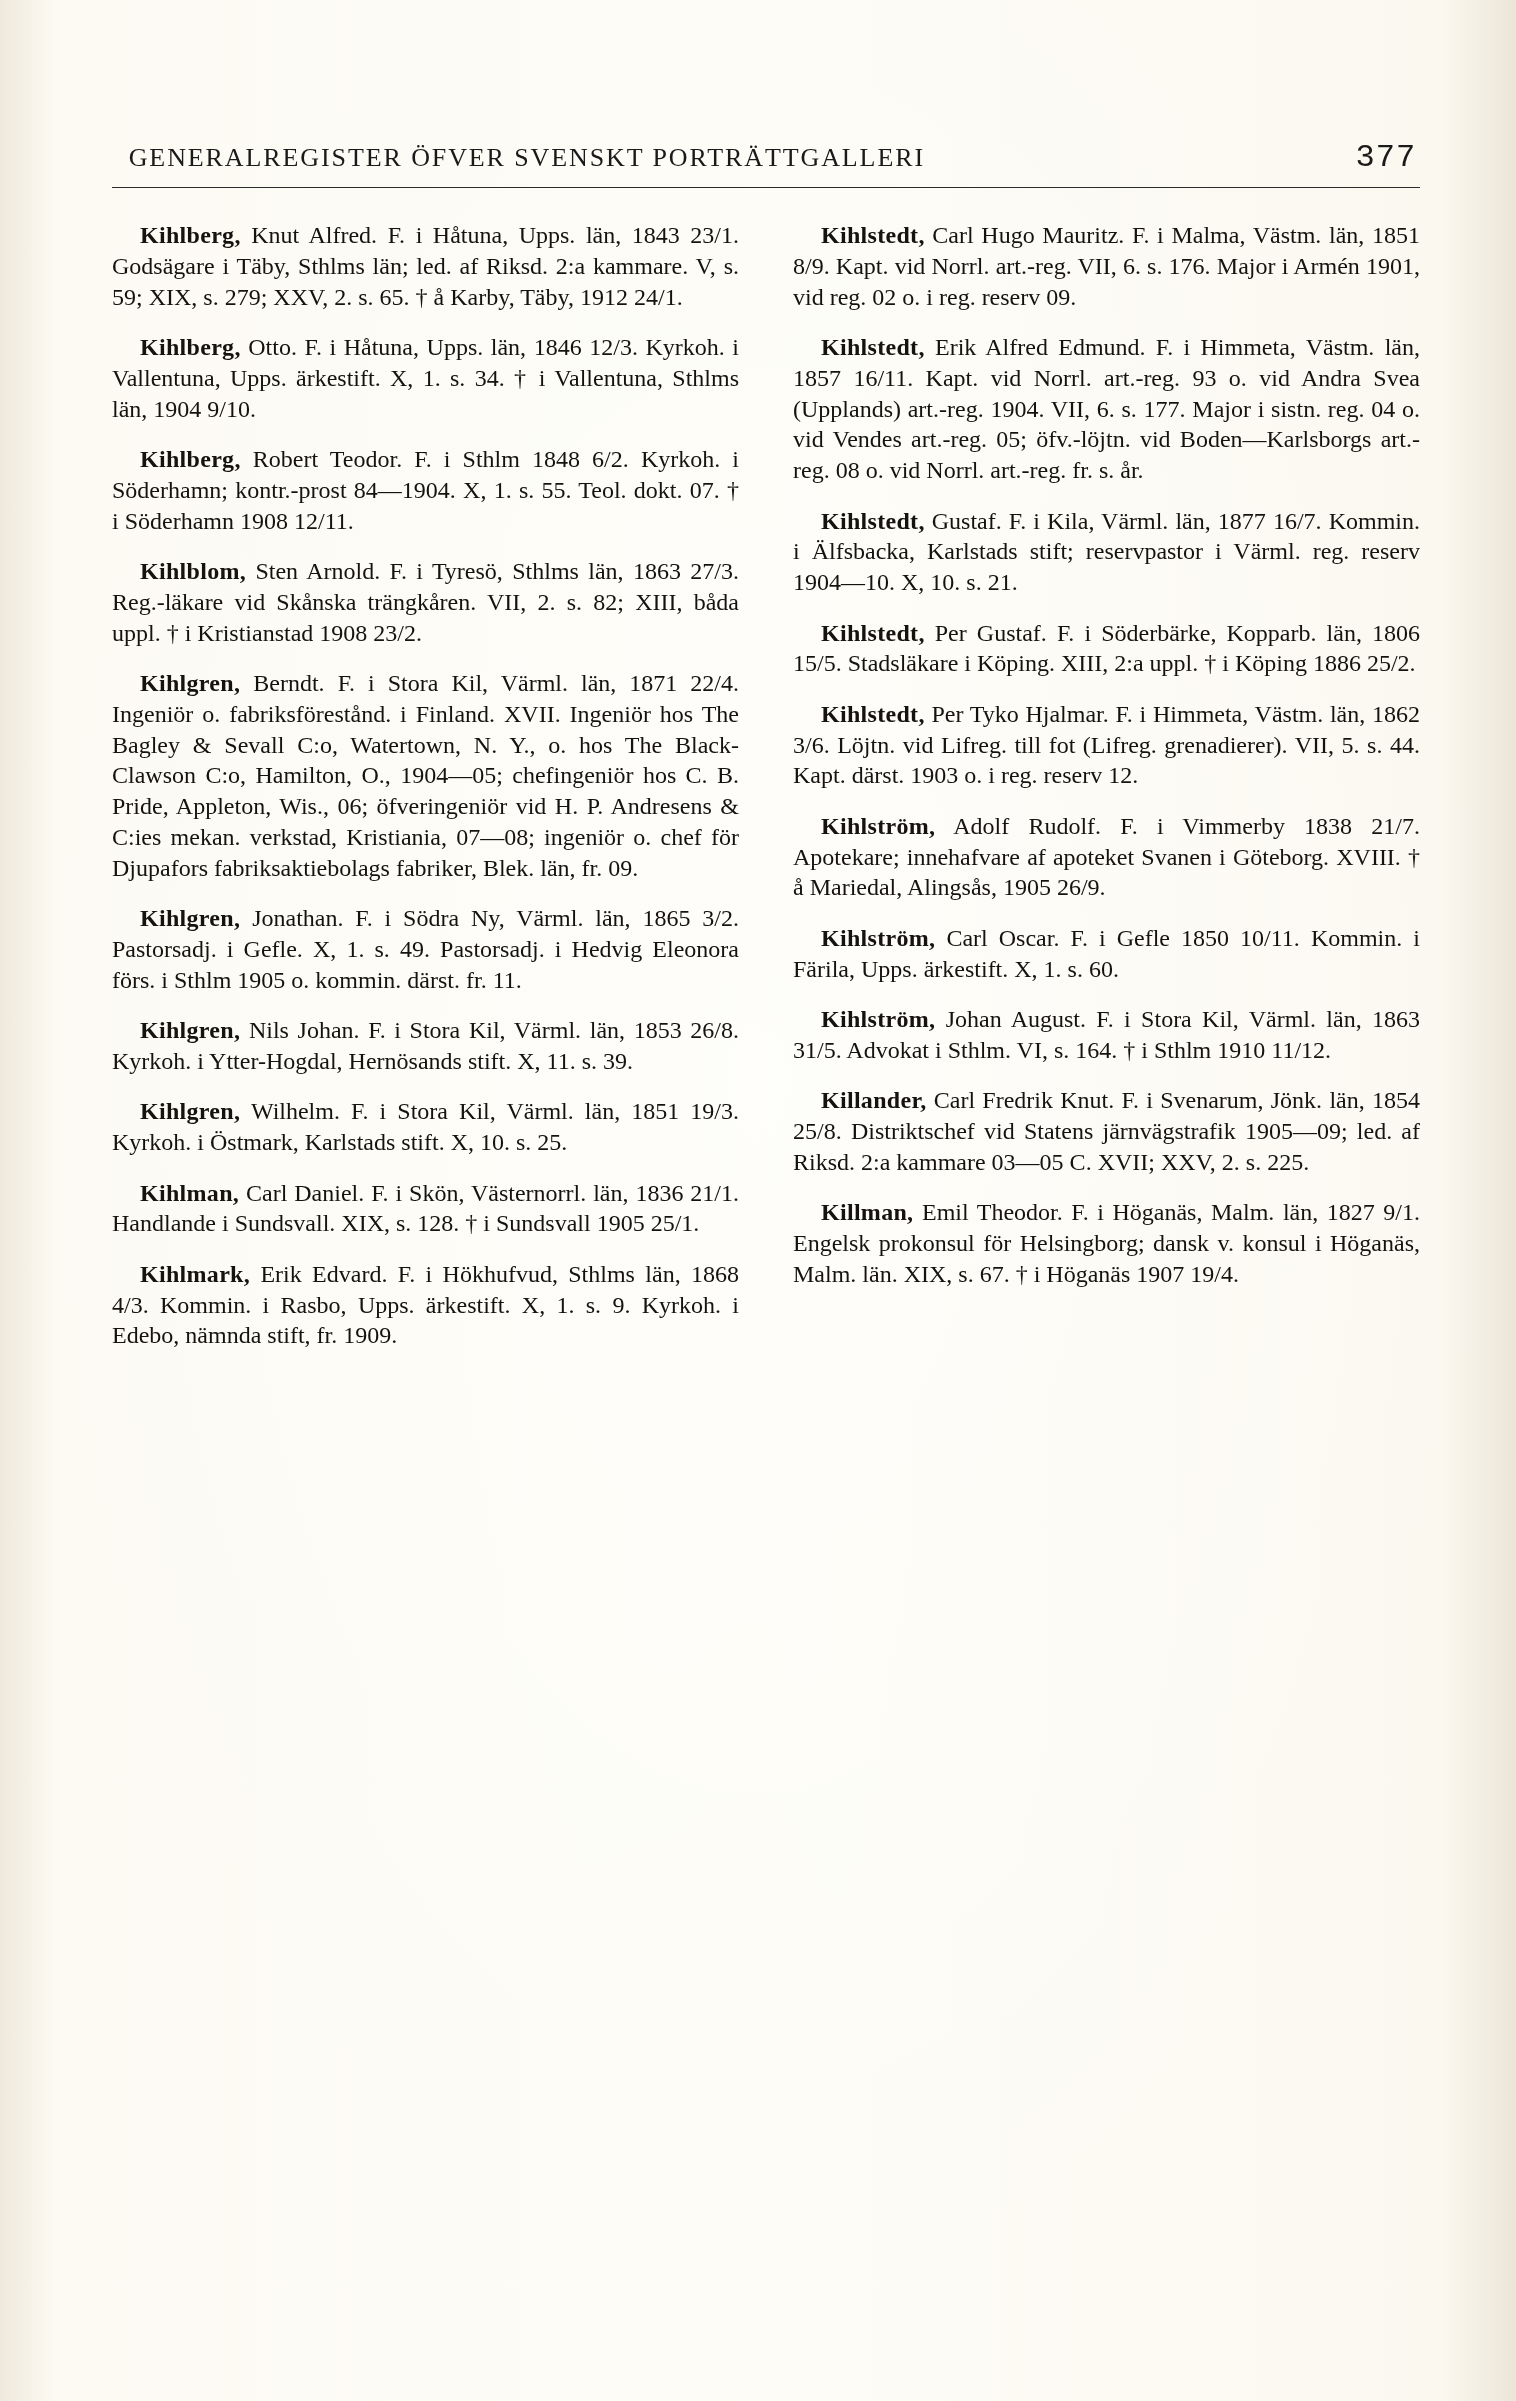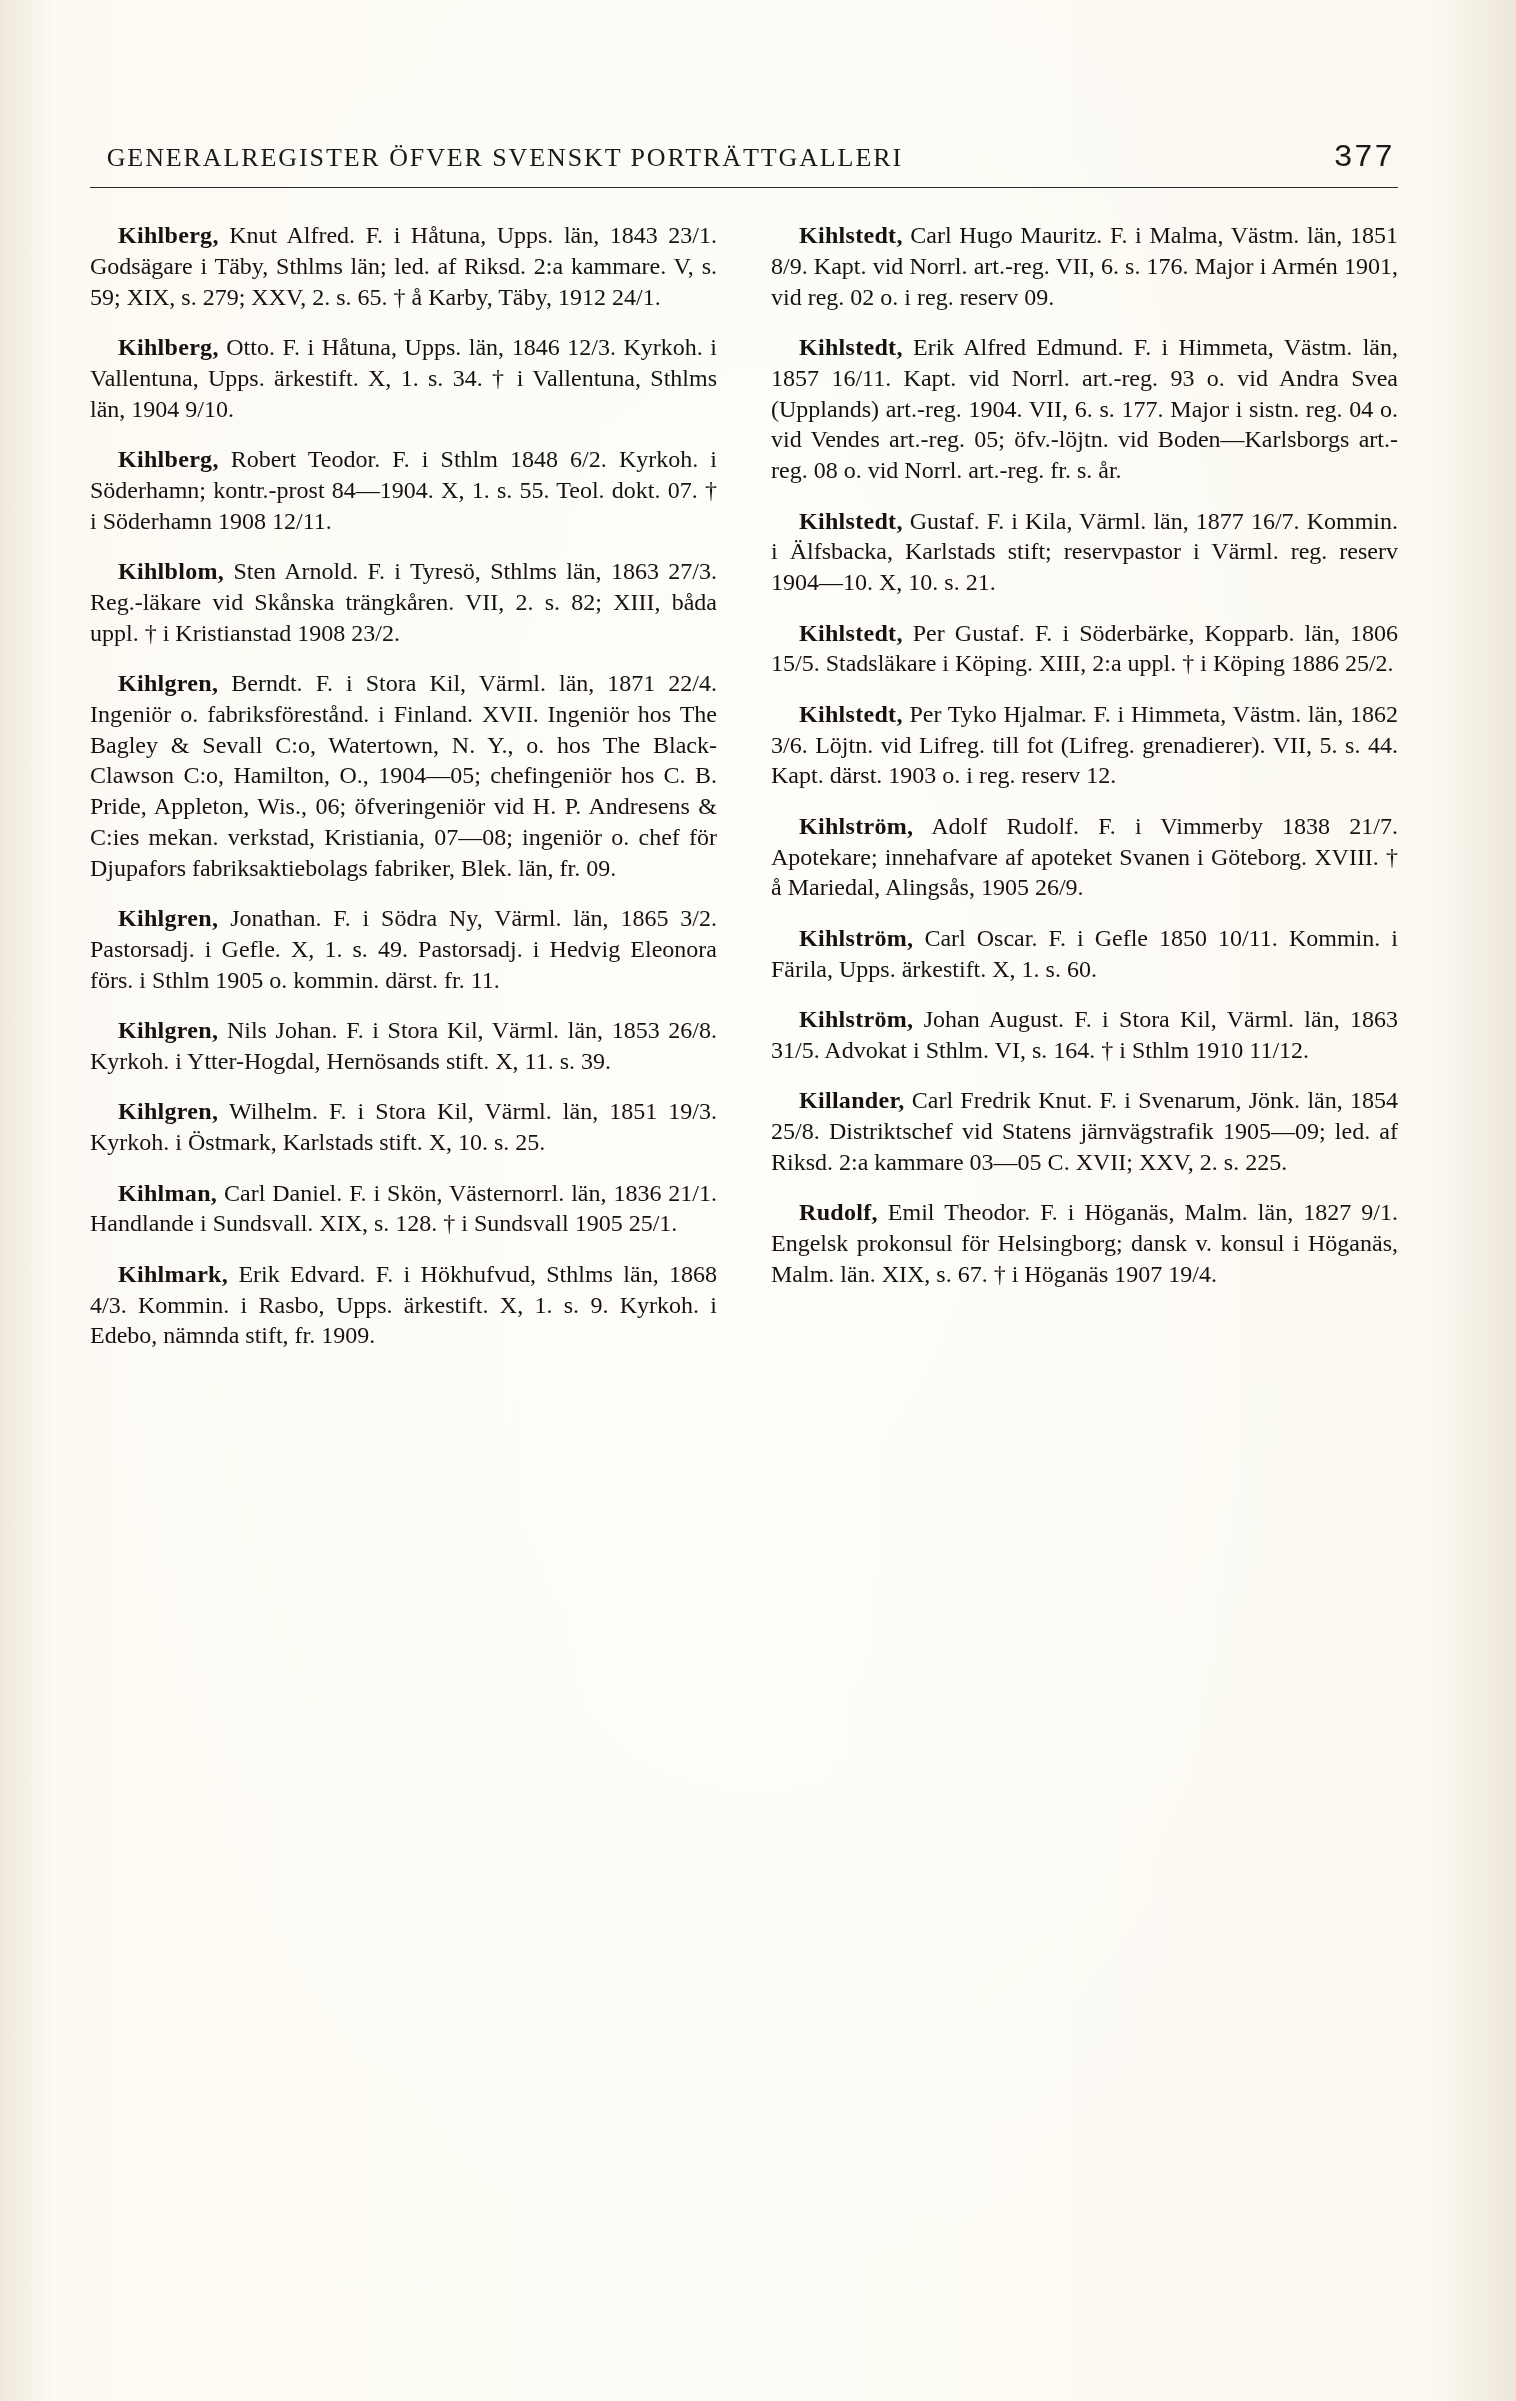--- a/index.html
+++ b/index.html
@@ -26,21 +26,21 @@
   .paper-tone {
     position: absolute;
     inset: 0;
     background:
       radial-gradient(ellipse at 50% 45%, rgba(255,255,255,0.55) 0%, rgba(250,246,236,0.0) 70%),
       linear-gradient(90deg, #efe9dc 0px, #fcfaf3 56px, #fdfcf6 50%, #fbf8f0 95%, #ece6d8 100%);
     pointer-events: none;
   }
   .content {
     position: absolute;
-    left: 90px;
+    left: 112px;
     top: 139px;
     width: 1308px;
   }
   .header {
     display: flex;
     align-items: baseline;
     justify-content: space-between;
     letter-spacing: 1.1px;
     font-size: 25px;
     padding-left: 16.7px;
@@ -162,20 +162,20 @@
         <div class="entry">
           <span class="indent"></span><span class="lead">Kihlström,</span><span> Carl Oscar. F. i Gefle 1850 10/11. Kommin. i Färila, Upps. ärkestift. X, 1. s. 60.</span>
         </div>
         <div class="entry">
           <span class="indent"></span><span class="lead">Kihlström,</span><span> Johan August. F. i Stora Kil, Värml. län, 1863 31/5. Advokat i Sthlm. VI, s. 164. † i Sthlm 1910 11/12.</span>
         </div>
         <div class="entry">
           <span class="indent"></span><span class="lead">Killander,</span><span> Carl Fredrik Knut. F. i Svenarum, Jönk. län, 1854 25/8. Distriktschef vid Statens järnvägstrafik 1905—09; led. af Riksd. 2:a kammare 03—05 C. XVII; XXV, 2. s. 225.</span>
         </div>
         <div class="entry">
-          <span class="indent"></span><span class="lead">Rudolf,</span><span> Emil Theodor. F. i Höganäs, Malm. län, 1827 9/1. Engelsk prokonsul för Helsingborg; dansk v. konsul i Höganäs, Malm. län. XIX, s. 67. † i Höganäs 1907 19/4.</span>
+          <span class="indent"></span><span class="lead">Killman,</span><span> Emil Theodor. F. i Höganäs, Malm. län, 1827 9/1. Engelsk prokonsul för Helsingborg; dansk v. konsul i Höganäs, Malm. län. XIX, s. 67. † i Höganäs 1907 19/4.</span>
         </div>
       </div>
 
     </div>
   </div>
 </div>
 
 
 </body></html>

